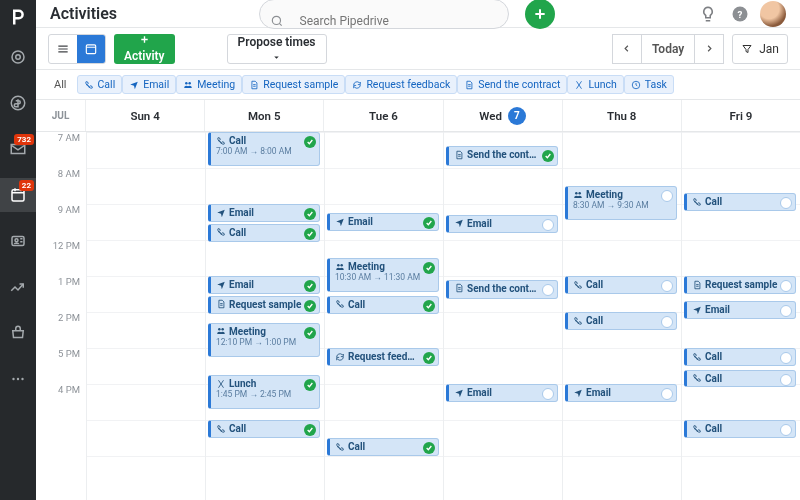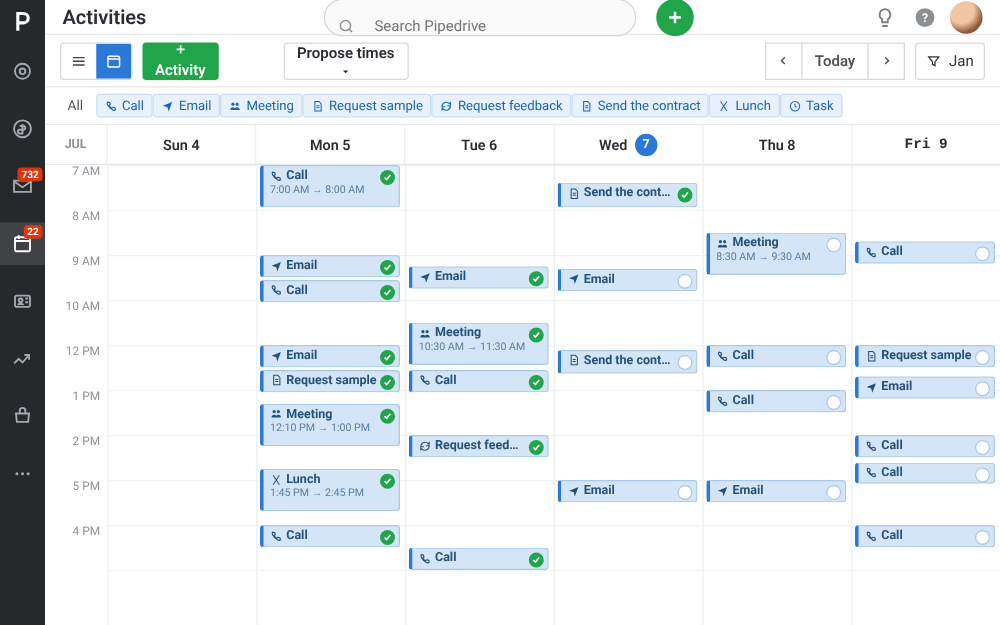--- a/index.html
+++ b/index.html
@@ -33,21 +33,21 @@
 .navgroup .nav { width: 30px; height: 30px; border: 1px solid #d4d7dc; display: flex; align-items: center; justify-content: center; color: #555; cursor: pointer; margin-left: -1px; background: #fff; }
 .navgroup .nav.today { width: auto; padding: 0 10px; font-size: 12px; font-weight: 600; }
 .filter-pill { height: 30px; border: 1px solid #d4d7dc; border-radius: 3px; display: flex; align-items: center; padding: 0 8px; gap: 6px; font-size: 12px; color: #333; cursor: pointer; }
 .filterbar { height: 30px; border-bottom: 1px solid #e5e7e9; display: flex; align-items: center; padding: 0 12px; gap: 4px; }
 .chip-all { font-size: 11px; color: #555; padding: 2px 6px; cursor: pointer; }
 .chip { display: inline-flex; align-items: center; gap: 4px; background: #e9f1fc; color: #1565c0; font-size: 10.5px; padding: 2px 6px; border-radius: 3px; border: 1px solid #c9ddf6; cursor: pointer; }
 .chip svg { width: 10px; height: 10px; }
 .cal-head { height: 32px; display: flex; border-bottom: 1px solid #e5e7e9; }
 .cal-head .gutter { width: 50px; display: flex; align-items: center; justify-content: center; font-size: 10px; font-weight: 700; color: #8d9298; border-right: 1px solid #eceef0; }
 .cal-head .day { flex: 1; display: flex; align-items: center; justify-content: center; font-size: 11.5px; font-weight: 600; color: #2a2e33; border-right: 1px solid #eceef0; gap: 6px; }
-.cal-head .day:last-child { border-right: none; font-family: Liberation Mono, monospace; }
+.cal-head .day:last-child { border-right: none; }
 .today-dot { width: 18px; height: 18px; border-radius: 50%; background: #2b79d7; color: #fff; display: inline-flex; align-items: center; justify-content: center; font-size: 10px; font-weight: 700; }
 .cal-body { flex: 1; overflow: hidden; position: relative; display: flex; }
 .time-col { width: 50px; flex-shrink: 0; }
 .time-row { height: 36px; text-align: right; padding-right: 6px; font-size: 9.5px; color: #8d9298; }
 .day-col { flex: 1; position: relative; border-left: 1px solid #eceef0; }
 .grid-line { position: absolute; left: 0; right: 0; height: 1px; background: #f1f2f4; }
 .evt { position: absolute; left: 2px; right: 4px; background: #d4e5f7; border: 1px solid #a9c9ea; border-left: 3px solid #2b79d7; border-radius: 3px; padding: 2px 4px 2px 5px; font-size: 10px; color: #23527c; overflow: hidden; }
 .evt .t { font-weight: 700; display: flex; align-items: center; gap: 3px; }
 .evt .sub { font-size: 8.5px; color: #5a7da0; }
 .evt .badge { position: absolute; top: 3px; right: 3px; width: 12px; height: 12px; border-radius: 50%; display: flex; align-items: center; justify-content: center; }
@@ -265,21 +265,20 @@
           <div class="day">Thu 8</div>
           <div class="day">Fri 9</div>
         </div>
     </div>
 
     <div class="cal-body">
       <div class="time-col" id="time-col">
           <div class="time-row">7 AM</div>
           <div class="time-row">8 AM</div>
           <div class="time-row">9 AM</div>
-          <div class="time-row">10 AM</div>
           <div class="time-row">12 PM</div>
           <div class="time-row">1 PM</div>
           <div class="time-row">2 PM</div>
           <div class="time-row">5 PM</div>
           <div class="time-row">4 PM</div>
         </div>
       <div id="day-cols" style="display:flex;flex:1;position:relative">
           <div class="day-col">
             <div class="grid-line" style="top: 0px;"></div>
             <div class="grid-line" style="top: 36px;"></div>

